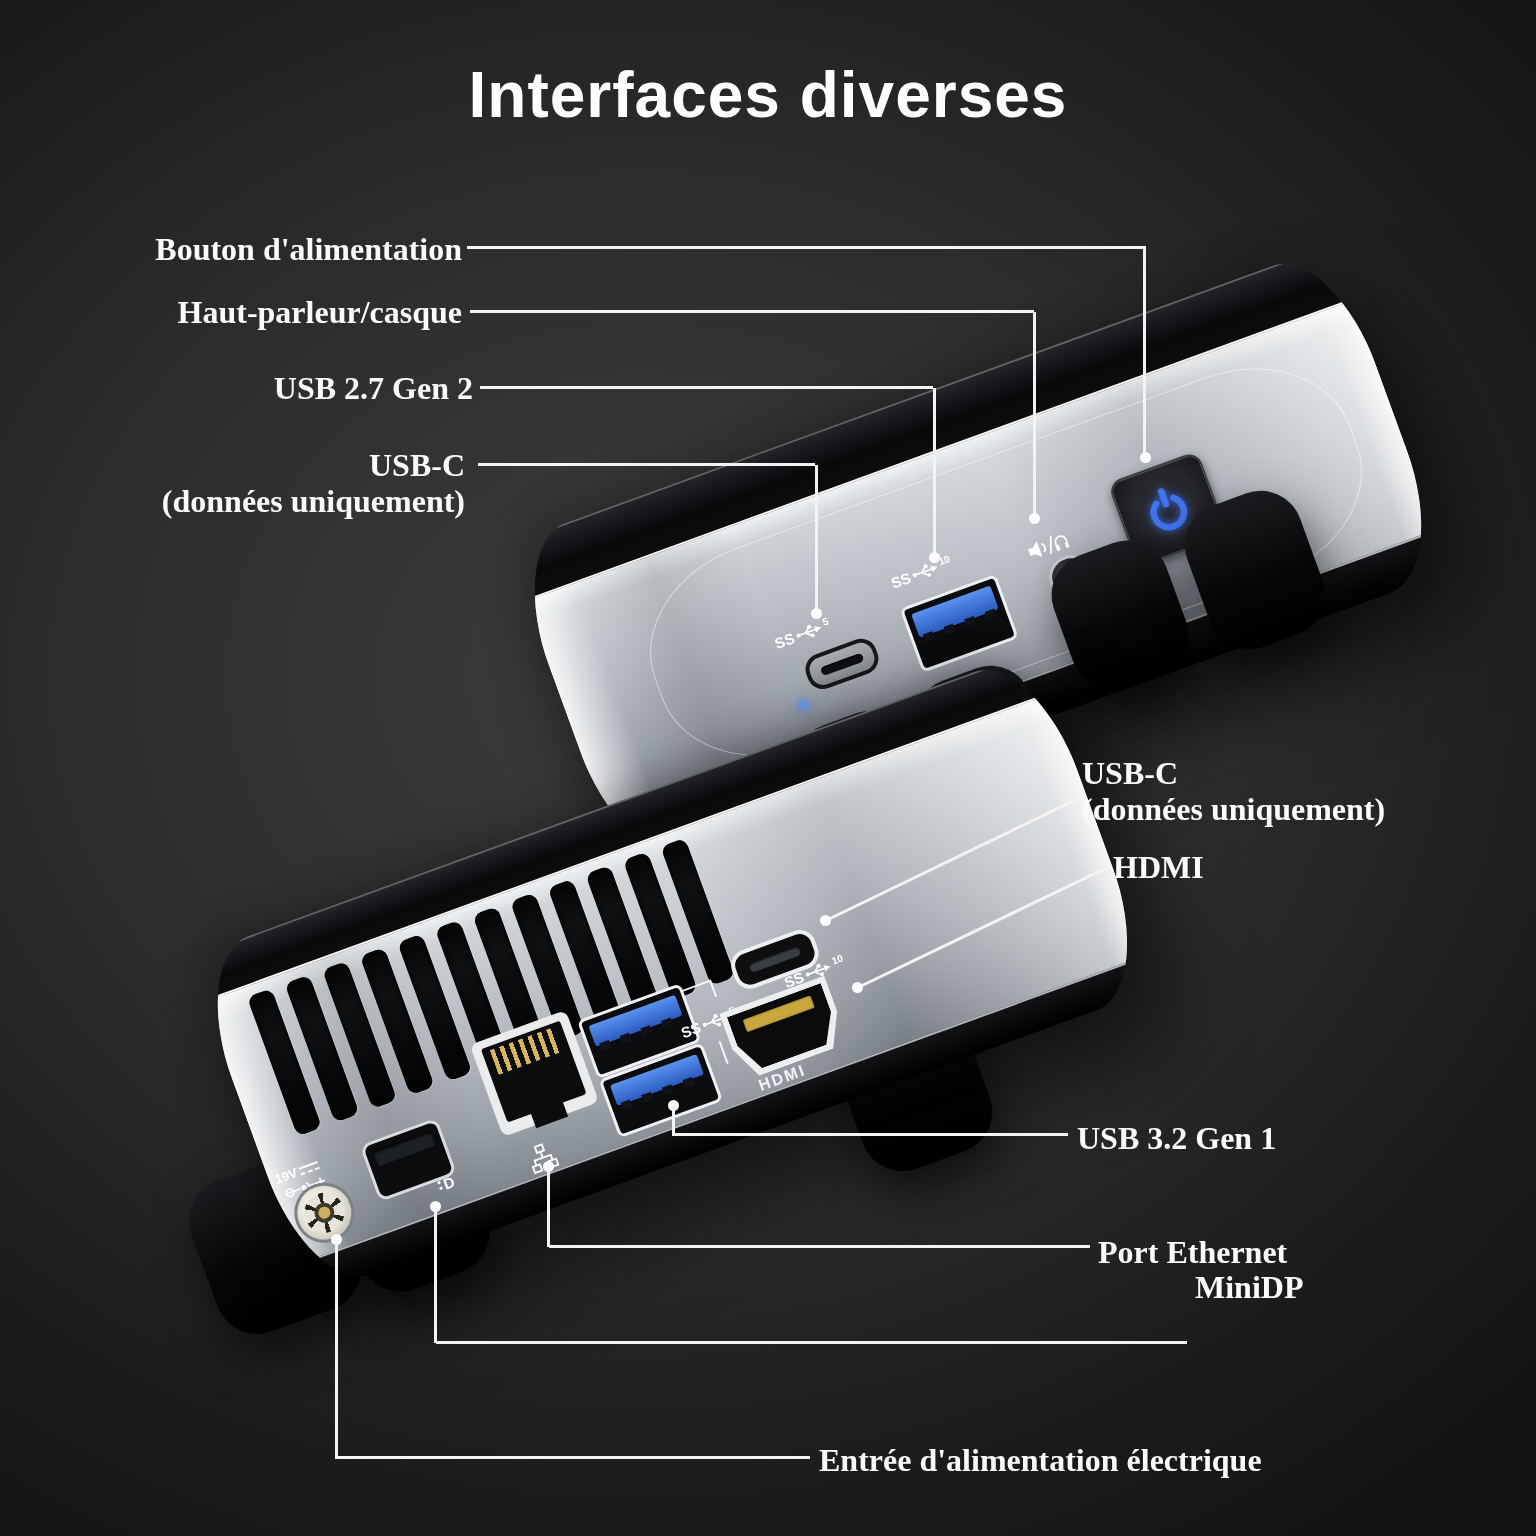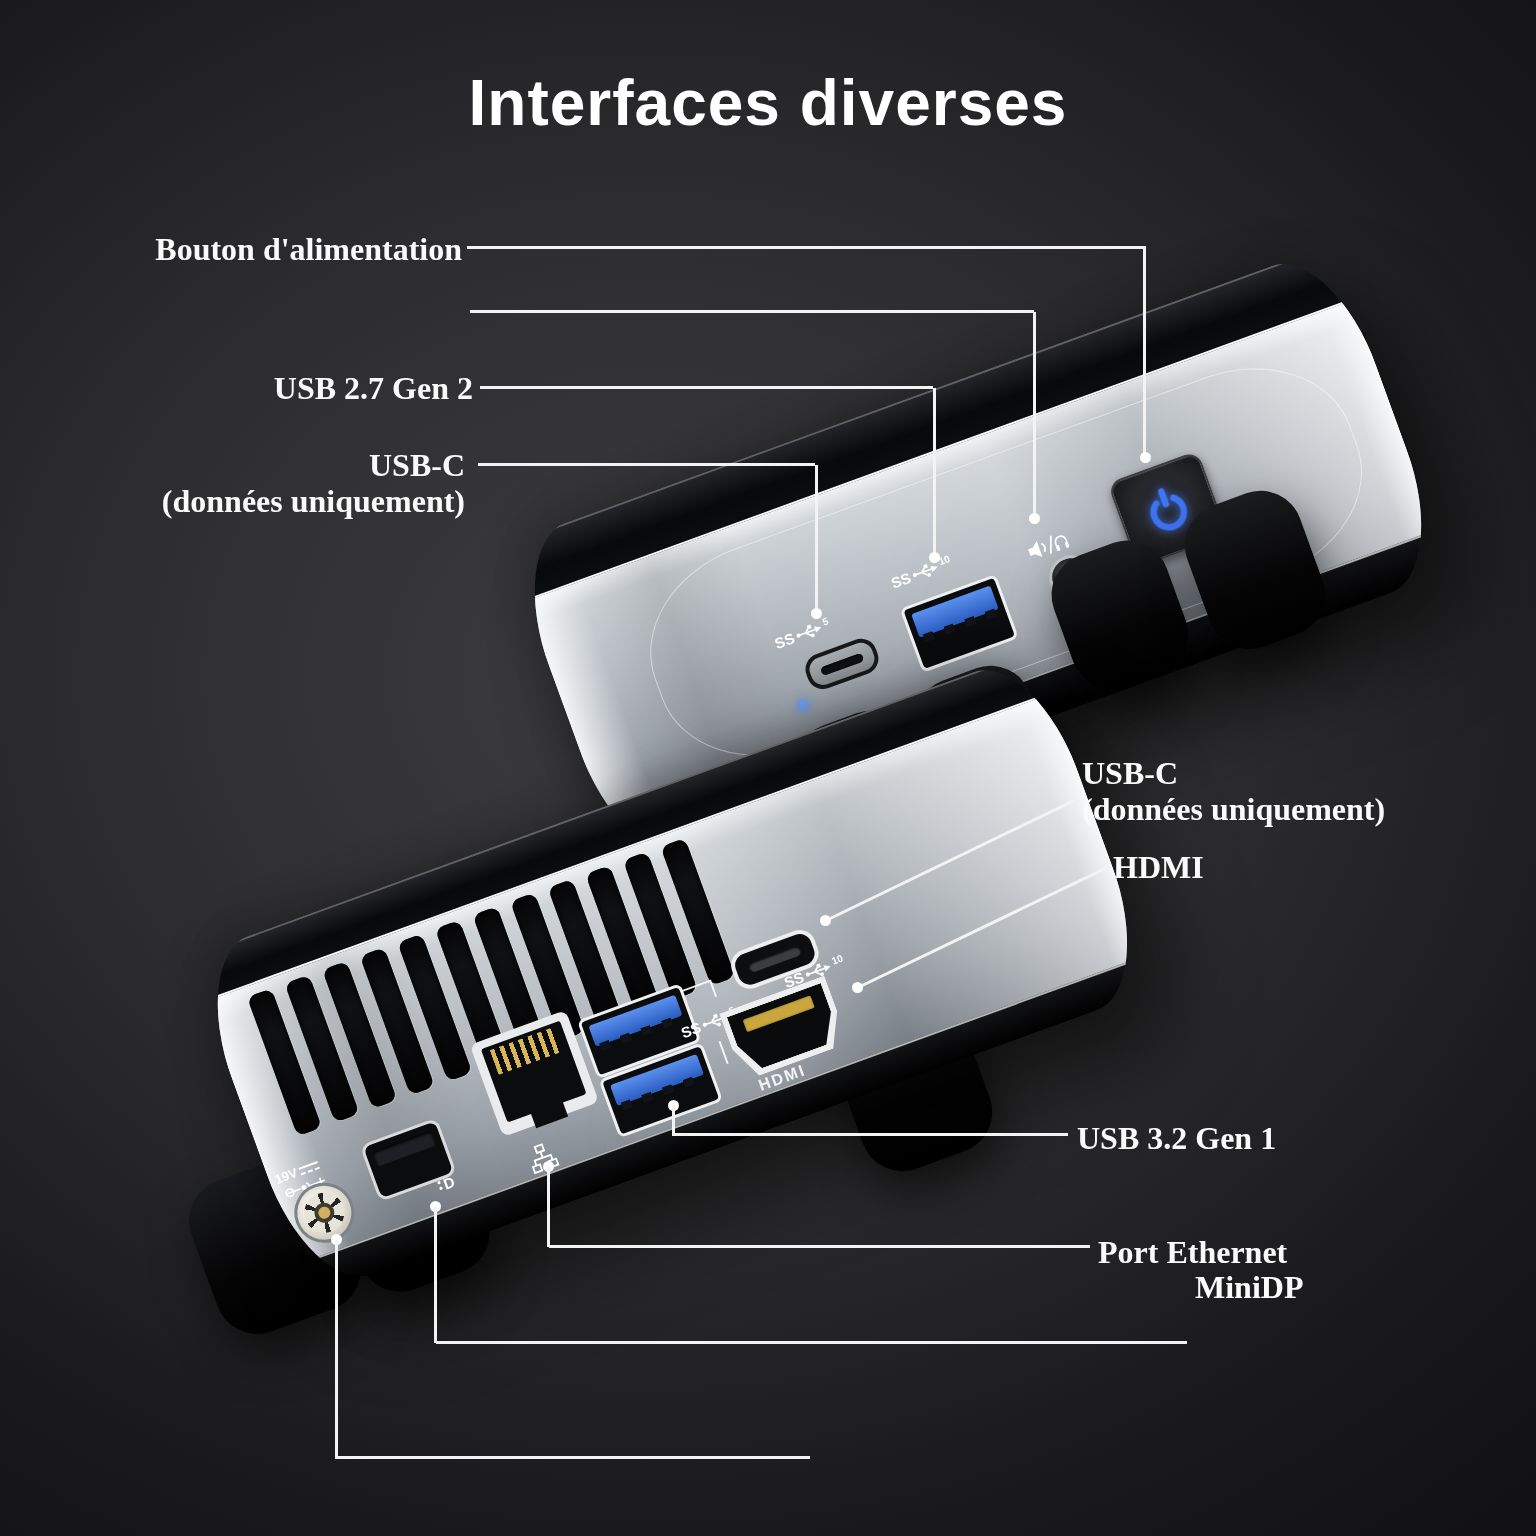--- a/index.html
+++ b/index.html
@@ -1,19 +1,19 @@
 <!DOCTYPE html>
 <html><head>
 <meta charset="utf-8">
 <style>
   html,body{margin:0;padding:0;background:#101012;}
   .page{position:relative;width:1536px;height:1536px;overflow:hidden;
         font-family:"Liberation Sans", sans-serif;
         background:radial-gradient(1300px 1100px at 42% 44%, #3d3d3f 0%, #2c2c2e 45%, #1a1a1c 78%, #121214 100%);}
-  .title{position:absolute;left:0;right:0;top:58px;margin:8px;text-align:center;
+  .title{position:absolute;left:0;right:0;top:58px;margin:0;text-align:center;
          color:#ffffff;font-size:64px;font-weight:800;letter-spacing:1px;}
   .lbl{position:absolute;color:#fafafa;font-size:32px;font-weight:700;line-height:36px;white-space:nowrap;font-family:Liberation Serif, serif;}
   .lbl.r{text-align:right;}
   .hl{position:absolute;height:3px;background:#f3f3f3;}
   .vl{position:absolute;width:3px;background:#f3f3f3;}
   .diag{position:absolute;height:3px;background:#f3f3f3;transform-origin:left center;}
   .cdot{position:absolute;width:11px;height:11px;border-radius:50%;background:#ffffff;}
   
   .dev{position:absolute;transform:rotate(-20deg);transform-origin:0 0;}
   .clip{position:absolute;inset:0;border-radius:64px/130px;overflow:hidden;
@@ -319,27 +319,29 @@
 
   <div class="cdot" style="left:430px;top:1201px"></div>
   <div class="vl" style="left:434px;top:1207px;height:136px"></div>
   <div class="hl" style="left:436px;top:1341px;width:751px"></div>
 
   <div class="cdot" style="left:331px;top:1234px"></div>
   <div class="vl" style="left:335px;top:1240px;height:219px"></div>
   <div class="hl" style="left:337px;top:1456px;width:473px"></div>
 
   <div class="lbl r" style="right:1074px;top:231px">Bouton d'alimentation</div>
+  <div class="lbl r" style="right:1074px;top:294px">Haut-parleur/casque</div>
   <div class="lbl r" style="right:1063px;top:370px">USB 2.7 Gen 2</div>
   <div class="lbl r" style="right:1071px;top:447px">
     <div>USB-C</div>
     <div>(données uniquement)</div>
   </div>
   <div class="lbl" style="left:1082px;top:755px">
     <div>USB-C</div>
     <div>(données uniquement)</div>
   </div>
   <div class="lbl" style="left:1113px;top:849px">HDMI</div>
   <div class="lbl" style="left:1077px;top:1120px">USB 3.2 Gen 1</div>
   <div class="lbl" style="left:1098px;top:1234px">Port Ethernet</div>
   <div class="lbl" style="left:1195px;top:1269px">MiniDP</div>
+  <div class="lbl" style="left:819px;top:1442px">Entrée d'alimentation électrique</div>
 
 </div>
 
 </body></html>

